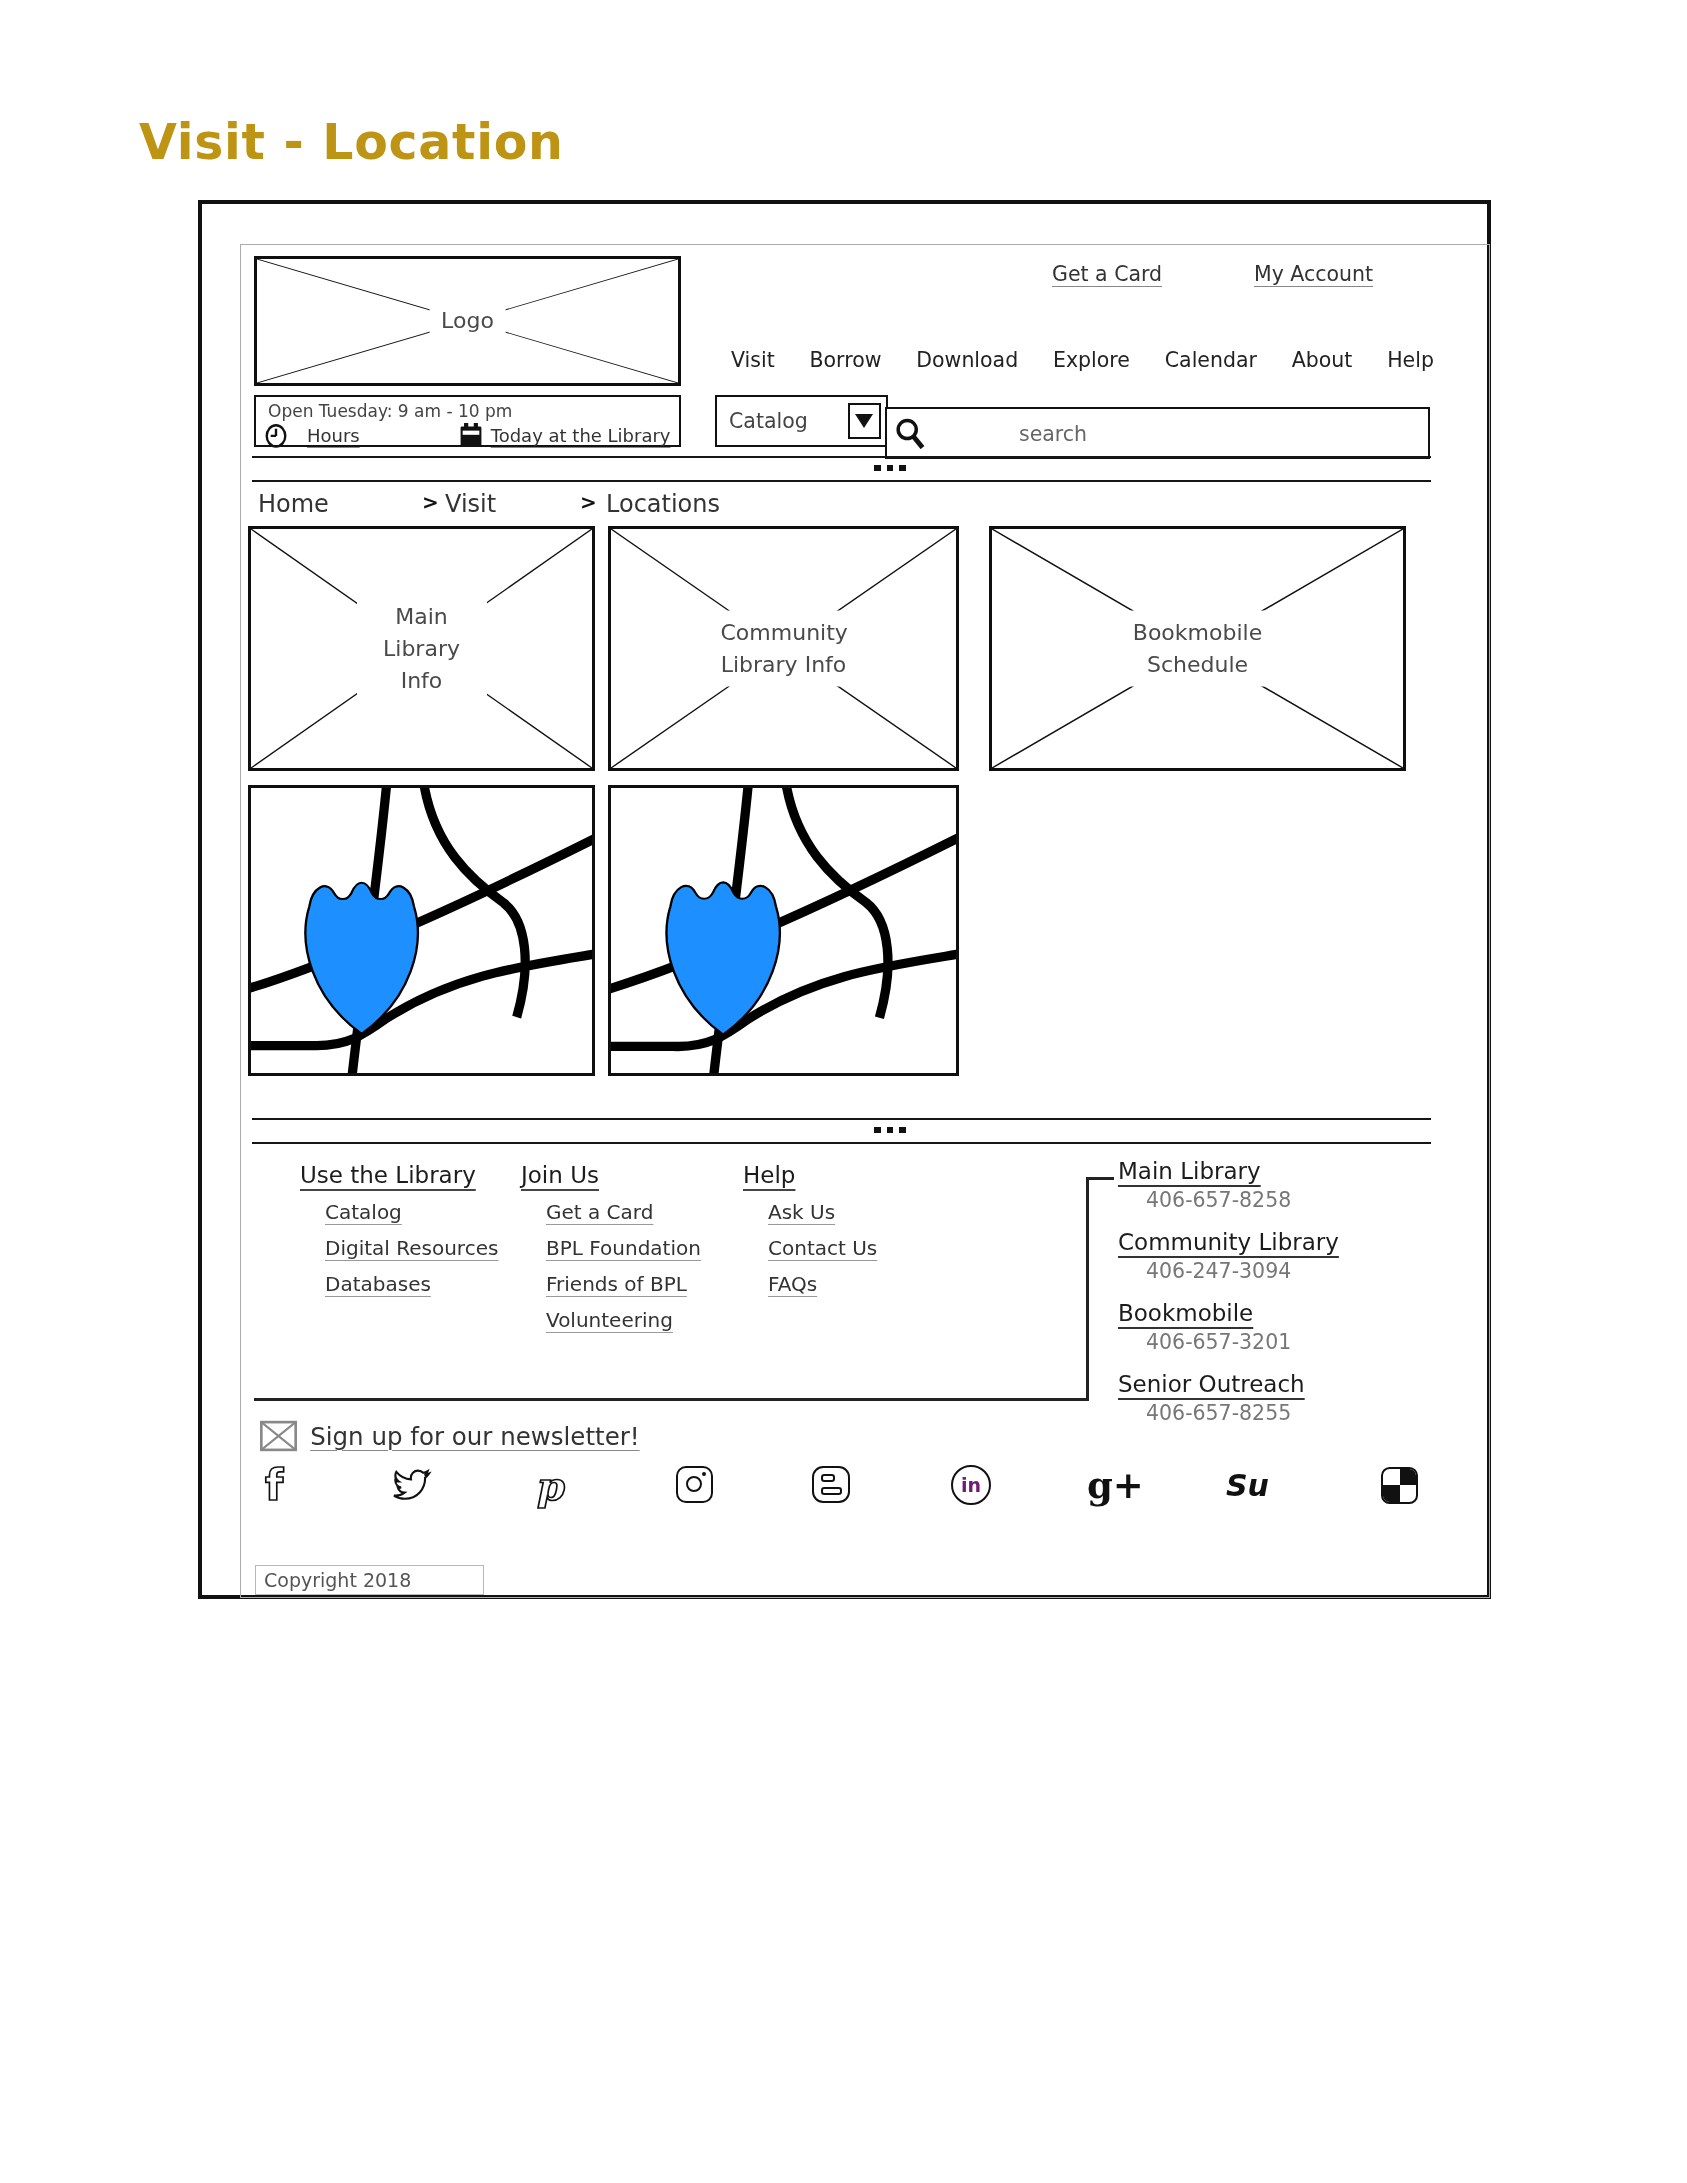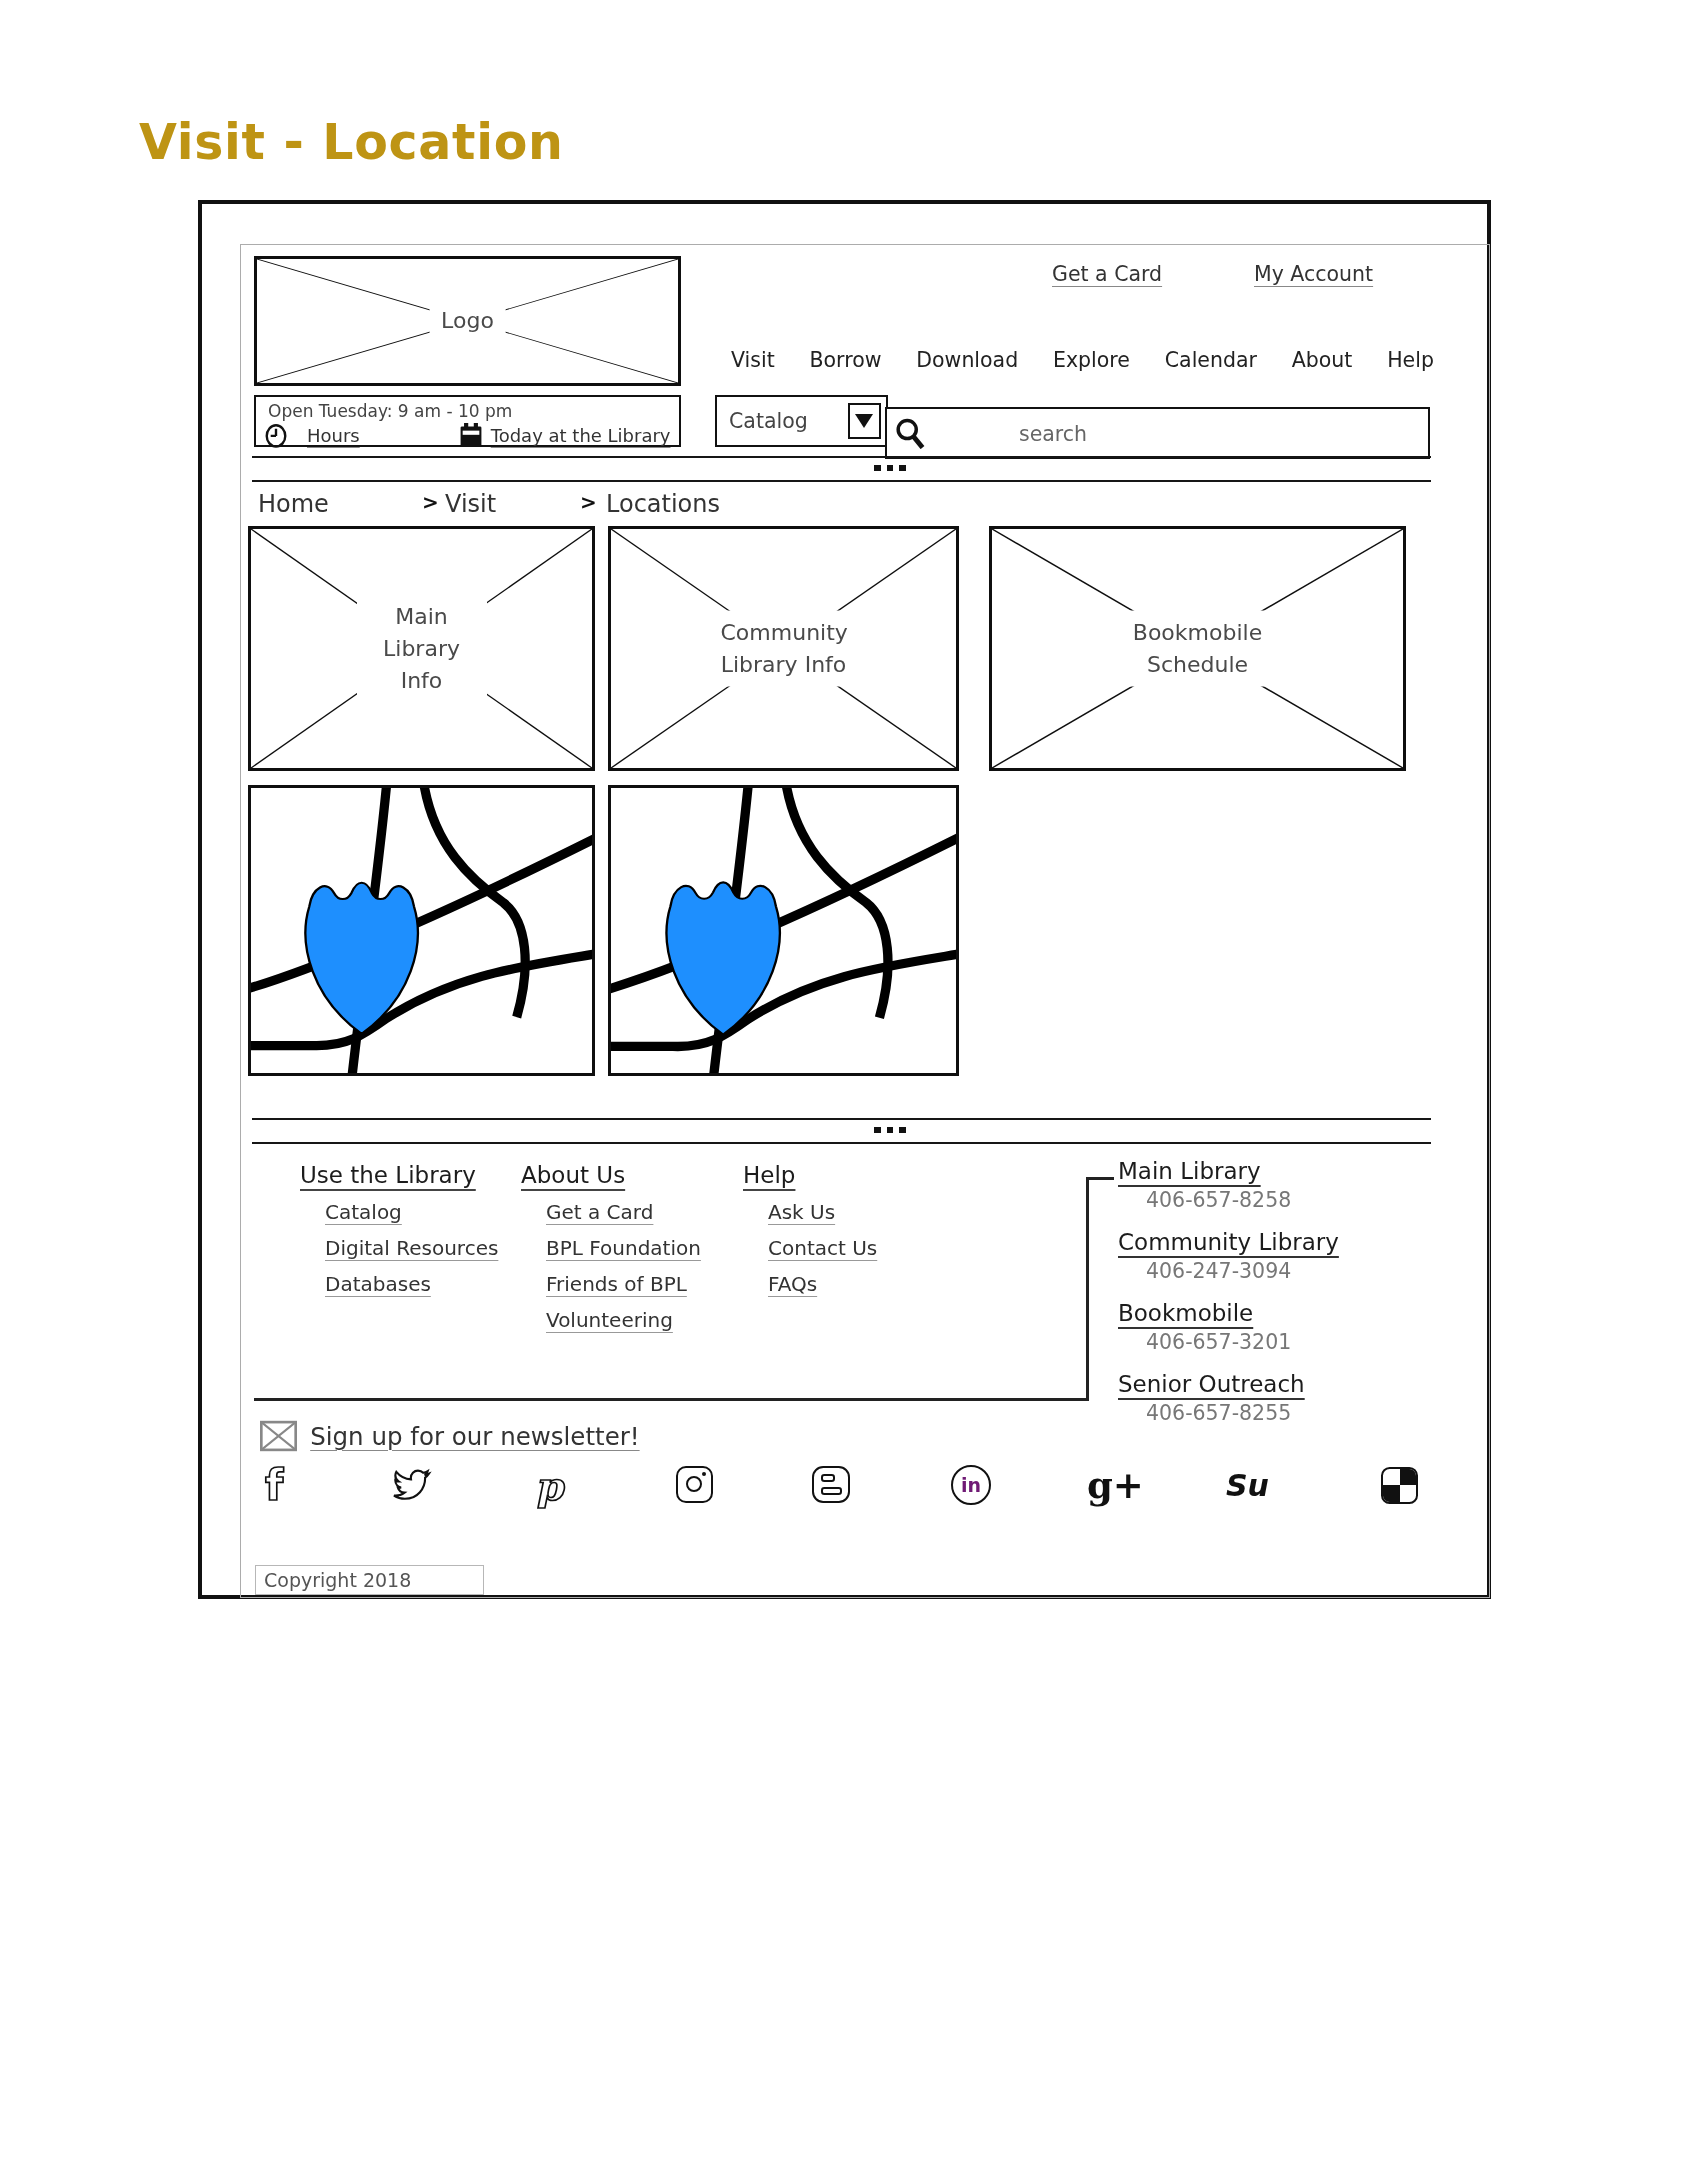--- a/index.html
+++ b/index.html
@@ -194,21 +194,21 @@
   <div class="abs bracket" style="left:52px;top:973px;width:835px;height:224px;"></div>
   <div class="abs tick" style="left:887px;top:973px;width:25px;height:0;"></div>
 
   <div class="abs" style="left:58px;top:958px;margin-left:40px;">
     <div class="fcol-title">Use the Library</div>
     <div class="fcol-item">Catalog</div>
     <div class="fcol-item">Digital Resources</div>
     <div class="fcol-item">Databases</div>
   </div>
   <div class="abs" style="left:319px;top:958px;">
-    <div class="fcol-title">About Us</div>
+    <div class="fcol-title">Join Us</div>
     <div class="fcol-item">Get a Card</div>
     <div class="fcol-item">BPL Foundation</div>
     <div class="fcol-item">Friends of BPL</div>
     <div class="fcol-item">Volunteering</div>
   </div>
   <div class="abs" style="left:541px;top:958px;">
     <div class="fcol-title">Help</div>
     <div class="fcol-item">Ask Us</div>
     <div class="fcol-item">Contact Us</div>
     <div class="fcol-item">FAQs</div>

